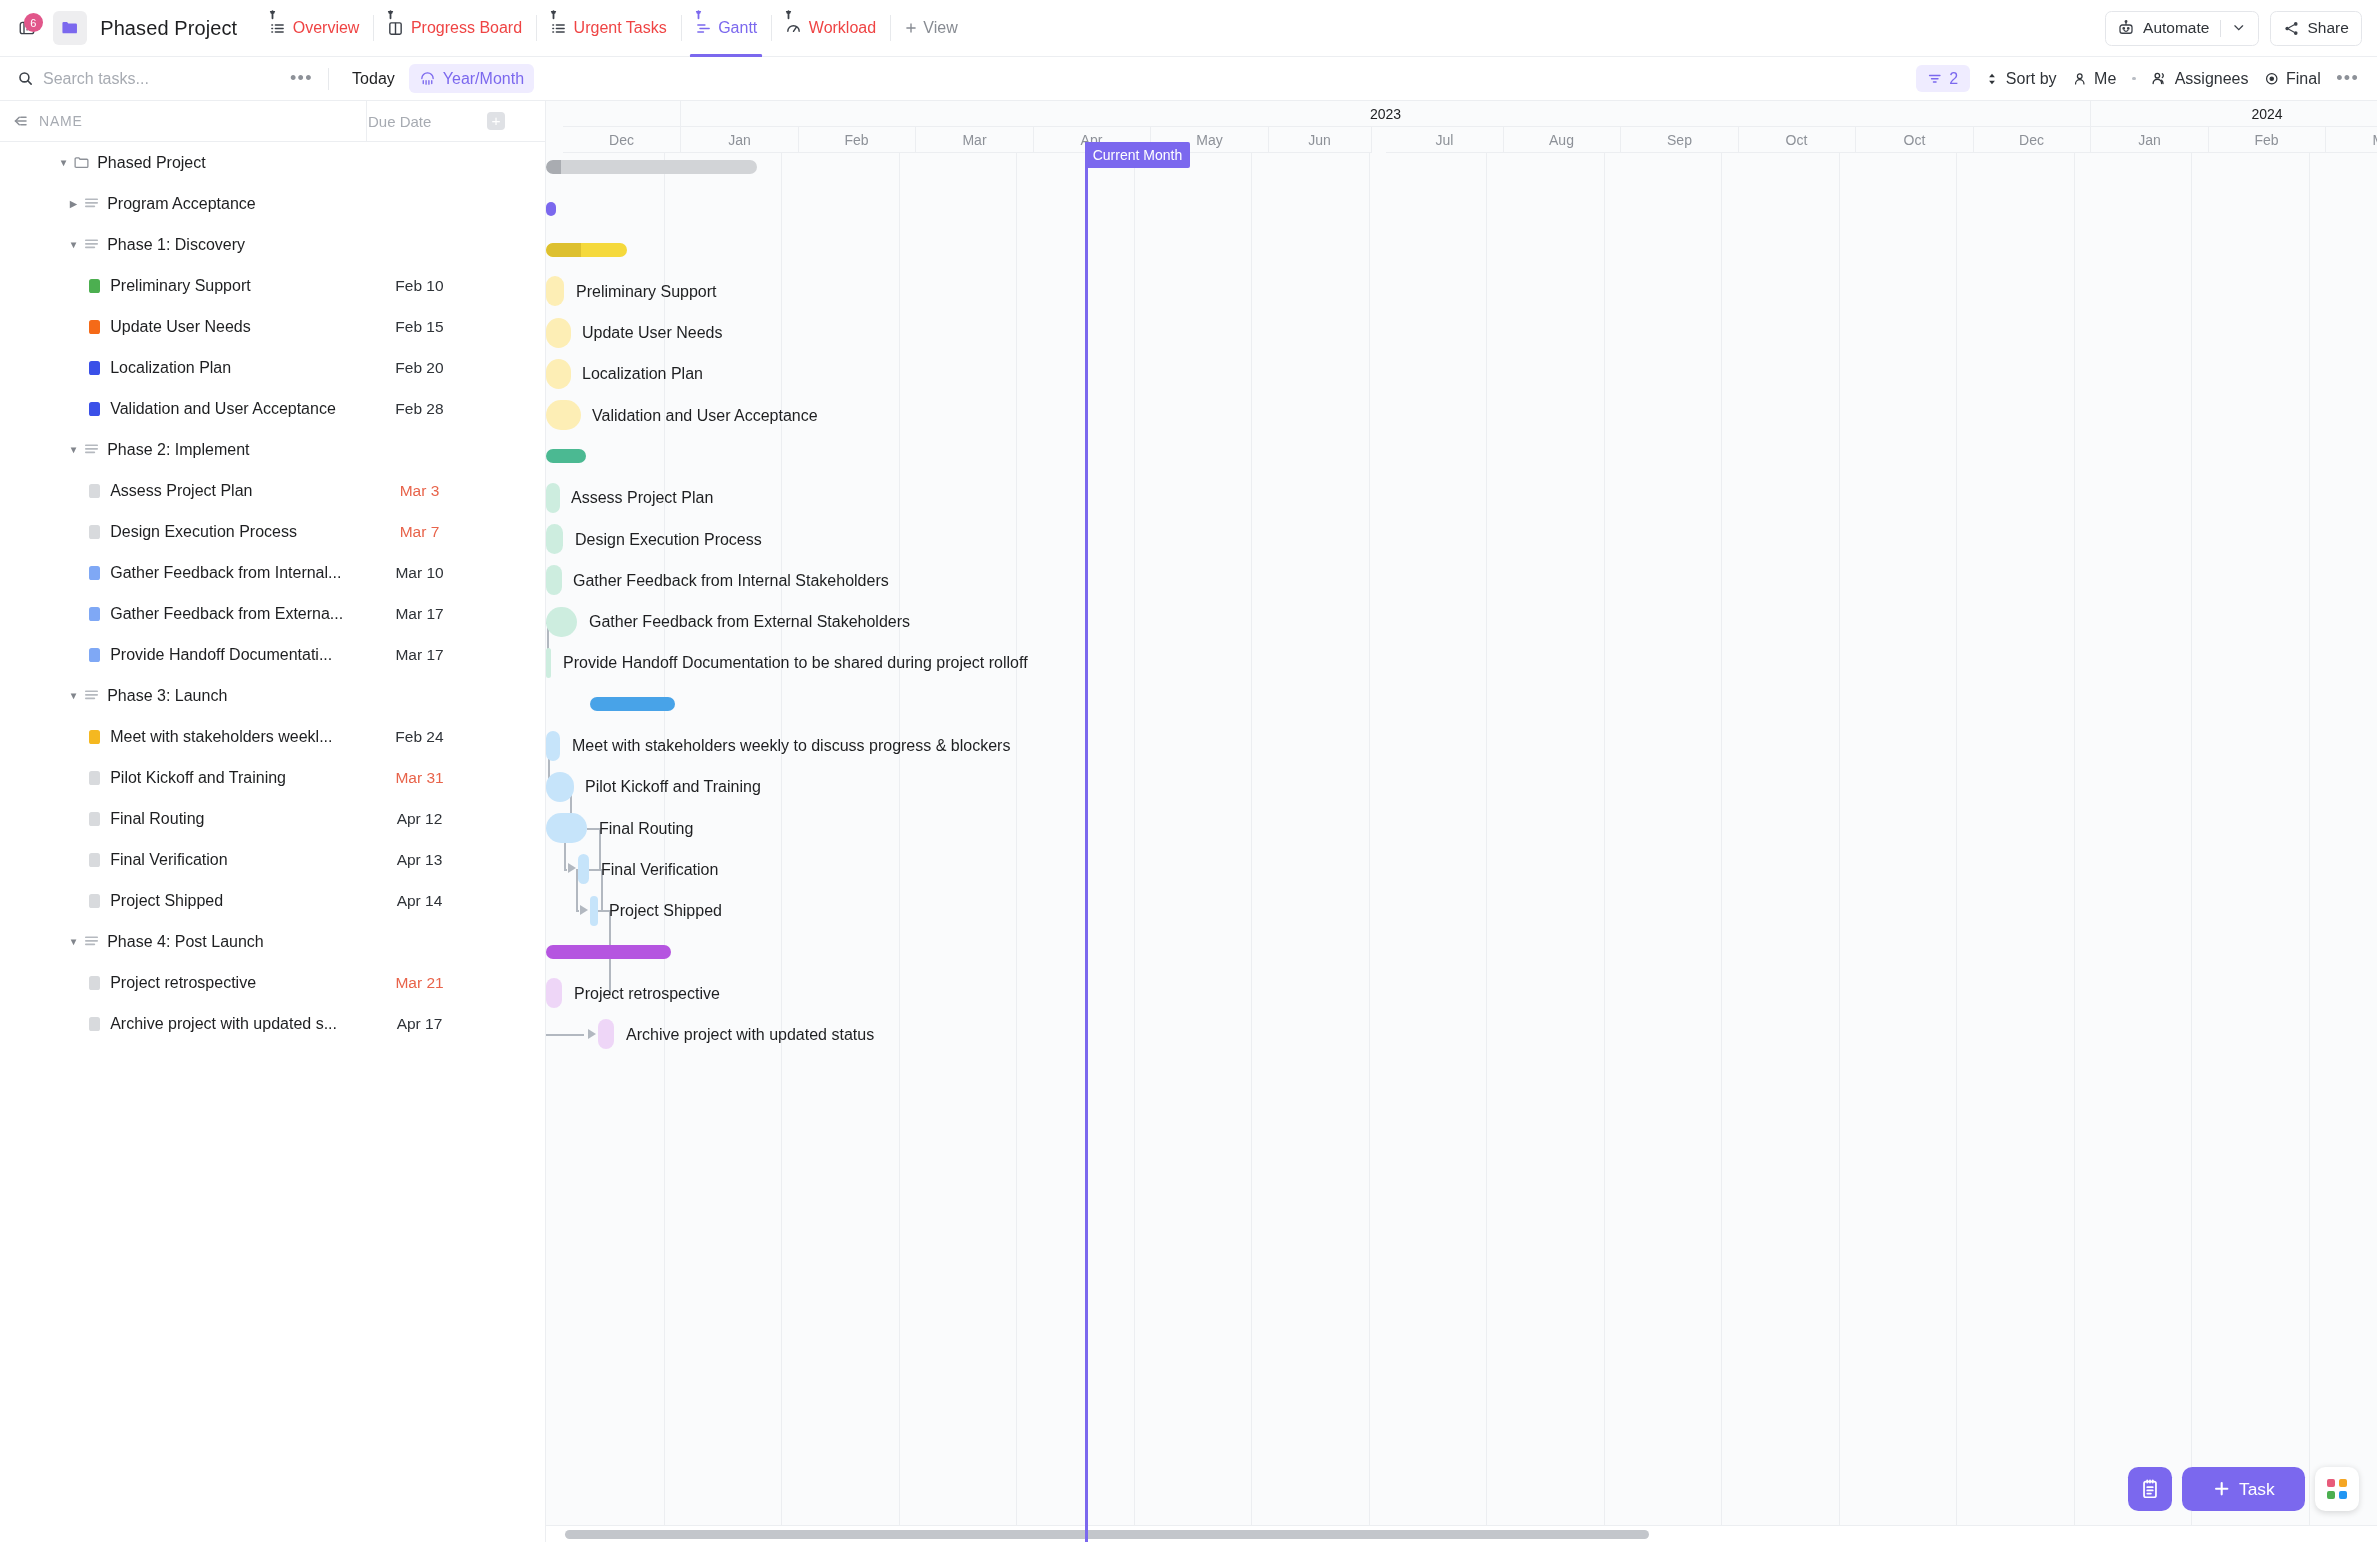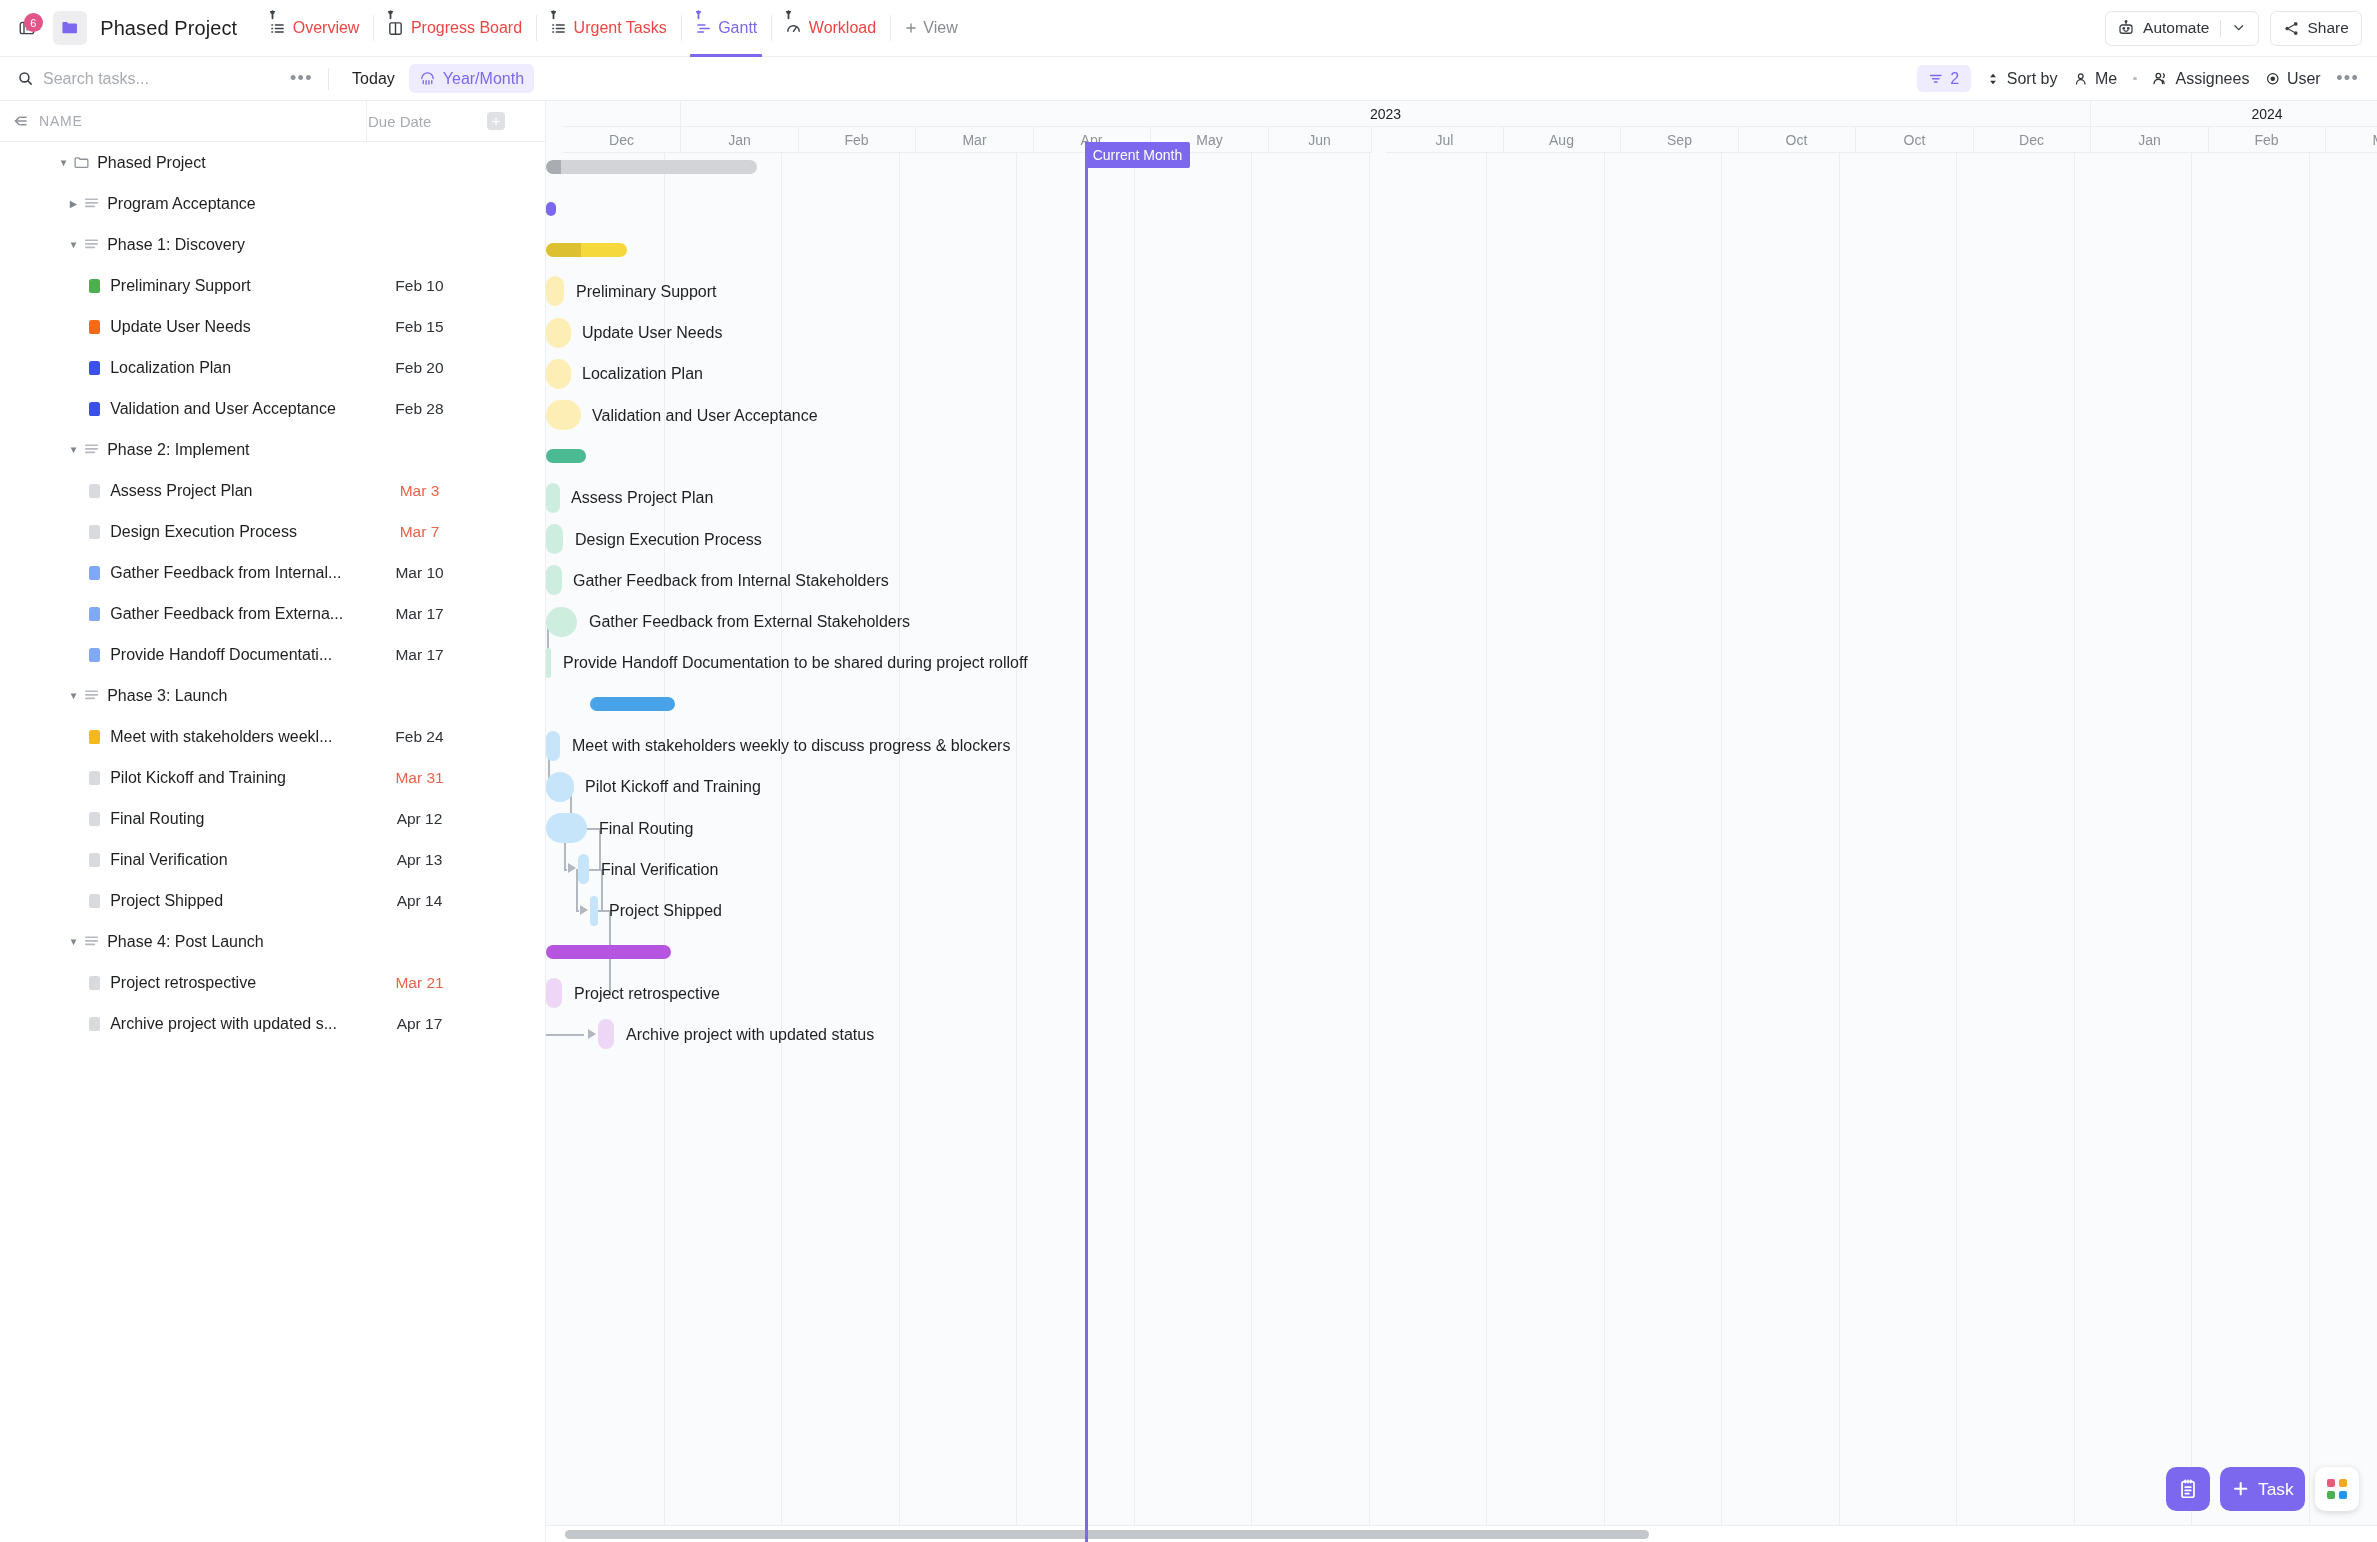--- a/index.html
+++ b/index.html
@@ -205,21 +205,21 @@
     background:#c3c6cb; border-radius:4.5px; cursor:pointer;
   }
 
   
   .fabs { position:absolute; right:18px; bottom:31px; display:flex; align-items:center; gap:10.3px; z-index:30; }
   .fab {
     height:44px; border-radius:10.3px; display:flex; align-items:center; justify-content:center;
     cursor:pointer;
   }
   .fab-notes { width:44px; background:#7b68ee; }
-  .fab-task { background:#7b68ee; color:#fff; font-size:17.4px; gap:7.7px; padding:0 11px; }
+  .fab-task { background:#7b68ee; color:#fff; font-size:17.4px; gap:7.7px; padding:0 30px; }
   .fab-apps { width:44px; background:#fff; box-shadow:0 1.3px 6.5px rgba(0,0,0,.14); }
   .apps-grid { display:grid; grid-template-columns:repeat(2,1fr); gap:3.9px; }
   .apps-grid i { width:8.4px; height:8.4px; border-radius:1.9px; display:block; }
 </style>
 </head>
 <body>
 
 <div class="topbar">
   <div class="tb-left">
     <div class="sidebar-toggle">
@@ -410,21 +410,21 @@
           <path d="M3 19a6 6 0 0 1 12 0" stroke-linecap="round"></path>
           <path d="M16 5.4a3.2 3.2 0 0 1 0 5.2M17 19a6 6 0 0 0-2-4.5" stroke-linecap="round"></path>
         </svg>
       <span>Assignees</span>
     </div>
     <div class="tb2-item">
       <svg width="15.5" height="15.5" viewBox="0 0 24 24" fill="none" stroke="#2f3338" stroke-width="1.9">
           <circle cx="12" cy="12" r="8"></circle>
           <circle cx="12" cy="12" r="2.6" fill="#2f3338"></circle>
         </svg>
-      <span>User</span>
+      <span>Final</span>
     </div>
     <span class="dots" style="margin-left:0">•••</span>
   </div>
 </div>
 
 <div class="left-panel">
   <div class="lp-head">
     <div class="collapse-icon">
       <svg width="18" height="18" viewBox="0 0 24 24" fill="none" stroke="#8d9198" stroke-width="2" stroke-linecap="round">
           <polyline points="11 7 6 12 11 17"></polyline>

